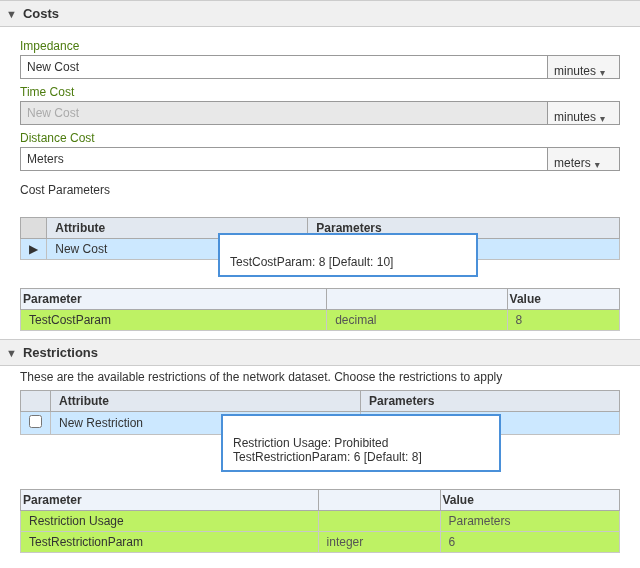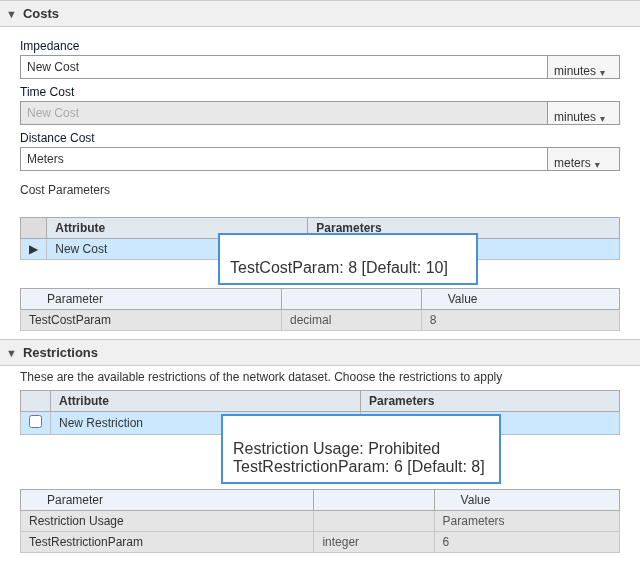--- a/index.html
+++ b/index.html
@@ -29,21 +29,21 @@
       font-size: 11px;
       color: #555;
     }
 
     .section-content {
       padding: 6px 20px 8px 20px;
     }
 
     .field-label {
       font-size: 12px;
-      color: #0f172a;
+      color: #4d7c0f;
       margin-top: 6px;
       margin-bottom: 2px;
     }
 
     .dropdown-row {
       display: flex;
       align-items: center;
       border: 1px solid #999;
       background: #fff;
       height: 24px;
@@ -124,47 +124,47 @@
       background: #ddd;
       font-size: 11px;
     }
 
     
     .tooltip-popup {
       position: absolute;
       background: #fff;
       border: 2px solid #4a90d9;
       padding: 6px 10px;
-      font-size: 16px;
+      font-size: 12px;
       color: #333;
       z-index: 10;
       white-space: pre-line;
     }
 
     
     .sub-table {
       width: 100%;
       border-collapse: collapse;
       margin-top: 2px;
     }
 
     .sub-table th {
       background: #eef3fa;
       border: 1px solid #aaa;
-      padding: 3px 26px;
+      padding: 3px 2px;
       text-align: left;
-      font-weight: normal;
+      font-weight: bold;
       font-size: 12px;
     }
 
     .sub-table td {
       border: 1px solid #c8c8c8;
       padding: 3px 8px;
       font-size: 12px;
-      background: #e5e5e5;
+      background: #bef264;
     }
 
     .sub-table .val-right {
       color: #555;
     }
 
     .restrictions-text {
       font-size: 12px;
       color: #333;
       padding: 4px 20px 6px 20px;

